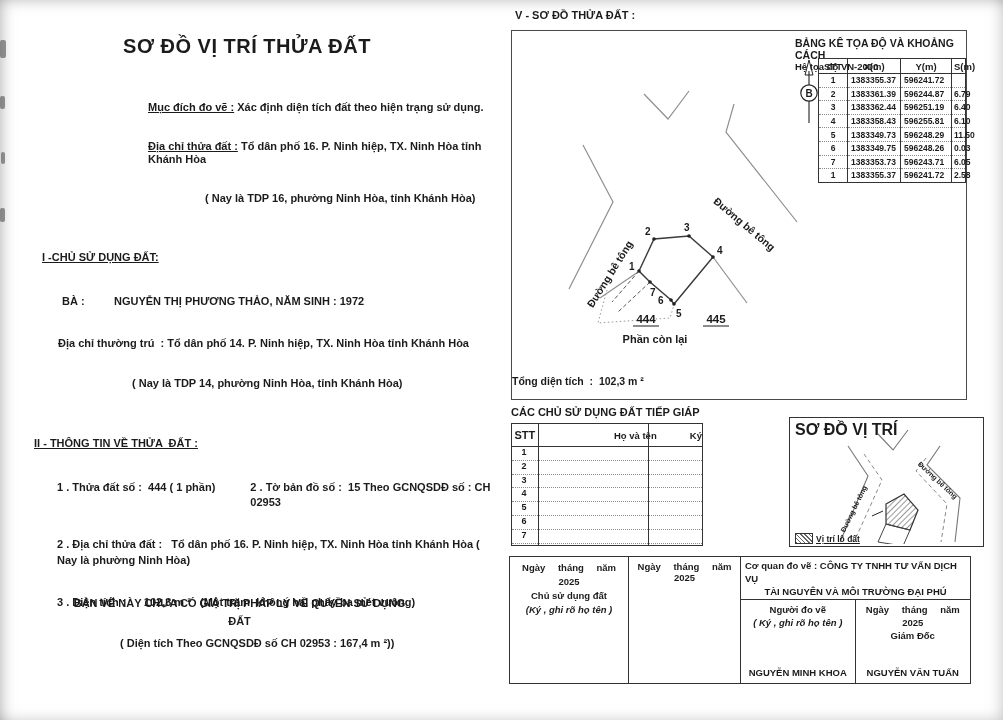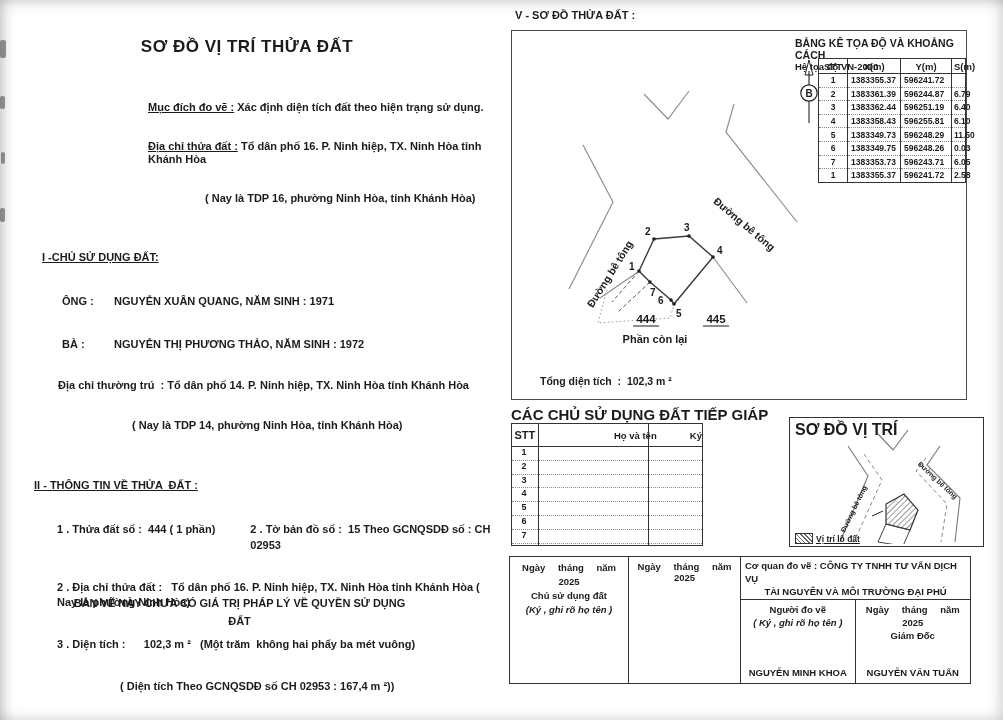--- a/index.html
+++ b/index.html
@@ -5,21 +5,21 @@
   html,body{margin:0;padding:0;background:#e8e8e6;}
   .page{position:relative;width:1003px;height:720px;background:#fff;overflow:hidden;
         font-family:"Liberation Sans", sans-serif;color:#1b1b1b;
         box-shadow:inset 10px 8px 16px -10px rgba(0,0,0,.35), inset -10px -8px 16px -10px rgba(0,0,0,.25);}
   .pre{white-space:pre-wrap;}
   .u{text-decoration:underline;}
   .edge-mark{position:absolute;background:#5a5a5a;border-radius:2px;opacity:.65;}
 
   
   .left-col{position:absolute;left:22px;top:12px;width:478px;font-size:11px;font-weight:bold;line-height:13px;}
-  .doc-title{width:450px;text-align:center;font-size:17px;letter-spacing:.5px;margin:2px 0 9px 0;}
+  .doc-title{width:450px;text-align:center;font-size:20px;letter-spacing:.5px;margin:2px 0 9px 0;}
   .row{display:flex;}
   .ind1{margin-left:126px;}
   .ind1b{margin-left:183px;}
   .sec-head{margin:8px 0 4px 12px;}
   .sec-head1{margin:7px 0 3px 20px;}
   .who{margin-left:40px;line-height:16.5px;}
   .who .lbl{display:inline-block;width:52px;}
   .resid{margin-left:36px;line-height:14px;}
   .resid2{margin-left:110px;line-height:14px;}
   .item{margin-left:35px;line-height:15.8px;}
@@ -33,23 +33,23 @@
   .plot-box{position:absolute;left:511px;top:30px;width:456px;height:370px;border:1.5px solid #4a4a4a;box-sizing:border-box;}
   .coords-title{position:absolute;left:283px;top:6px;width:172px;text-align:left;font-size:10.5px;font-weight:bold;line-height:12px;}
   .coords-sub{font-size:9.5px;font-weight:bold;}
   .coords-table{position:absolute;left:306px;top:27px;width:148px;border-collapse:collapse;
                 font-size:8.5px;font-weight:bold;table-layout:fixed;}
   .coords-table th,.coords-table td{border-left:1px solid #333;border-right:1px solid #333;padding:0 2px;height:12.6px;text-align:center;}
   .coords-table th{border-bottom:1px solid #333;font-size:9.5px;height:14px;}
   .coords-table tr{border-bottom:1px dotted #8a8a8a;}
   .coords-table{border:1.2px solid #333;}
   .c-x{text-align:left !important;padding-left:3px !important;}
-  .total-area{position:absolute;left:28px;top:344px;font-size:10.5px;font-weight:bold;}
-
-  .adj-head{position:absolute;left:511px;top:406px;font-size:15px;font-weight:bold;}
+  .total-area{position:absolute;left:0;top:344px;font-size:10.5px;font-weight:bold;}
+
+  .adj-head{position:absolute;left:511px;top:406px;font-size:11px;font-weight:bold;}
   .adj-table{position:absolute;left:511px;top:423px;width:192px;height:123px;border:1.6px solid #333;box-sizing:border-box;}
   .adj-cols{position:absolute;top:0;bottom:0;border-left:1.3px solid #333;}
   .adj-header{display:flex;height:23px;border-bottom:1.3px solid #333;align-items:center;box-sizing:border-box;}
   .adj-h-stt{width:26px;text-align:center;font-size:11px;font-weight:bold;}
   .adj-h-name{width:110px;text-align:center;font-size:9.5px;font-weight:bold;padding-left:43px;}
   .adj-h-ky{flex:1;text-align:center;font-size:9.5px;font-weight:bold;}
   .adj-row{height:13.8px;border-bottom:1px dotted #8a8a8a;font-size:9px;font-weight:bold;box-sizing:border-box;}
   .adj-row span{display:inline-block;width:24px;text-align:center;}
 
   .minimap{position:absolute;left:789px;top:417px;width:195px;height:130px;border:1.6px solid #333;box-sizing:border-box;}
@@ -85,21 +85,20 @@
   <div class="edge-mark" style="left:0;top:208px;width:5px;height:14px;"></div>
 
   <div class="left-col pre">
     <div class="doc-title">SƠ ĐỒ VỊ TRÍ THỬA ĐẤT</div>
 
     <div class="ind1"><span class="u">Mục đích đo vẽ :</span><span> Xác định diện tích đất theo hiện trạng sử dụng.</span></div>
     <div class="ind1"><span class="u">Địa chỉ thửa đất :</span><span> Tổ dân phố 16. P. Ninh hiệp, TX. Ninh Hòa tỉnh Khánh Hòa</span></div>
     <div class="ind1b">( Nay là TDP 16, phường Ninh Hòa, tỉnh Khánh Hòa)</div>
 
     <div class="sec-head1 u">I -CHỦ SỬ DỤNG ĐẤT:</div>
-    <div class="who"><span class="lbl">ÔNG :</span><span>NGUYỄN XUÂN QUANG, NĂM SINH : 1971</span></div>
     <div class="who"><span class="lbl">BÀ :</span><span>NGUYỄN THỊ PHƯƠNG THẢO, NĂM SINH : 1972</span></div>
     <div class="resid">Địa chỉ thường trú  : Tổ dân phố 14. P. Ninh hiệp, TX. Ninh Hòa tỉnh Khánh Hòa</div>
     <div class="resid2">( Nay là TDP 14, phường Ninh Hòa, tỉnh Khánh Hòa)</div>
 
     <div class="sec-head u">II - THÔNG TIN VỀ THỬA  ĐẤT :</div>
     <div class="item row">
       <span class="split1">1 . Thửa đất số :  444 ( 1 phần)</span>
       <span>2 . Tờ bản đồ số :  15 Theo GCNQSDĐ số : CH 02953</span>
     </div>
     <div class="item">2 . Địa chỉ thửa đất :   Tổ dân phố 16. P. Ninh hiệp, TX. Ninh Hòa tỉnh Khánh Hòa ( Nay là phường Ninh Hòa)</div>

